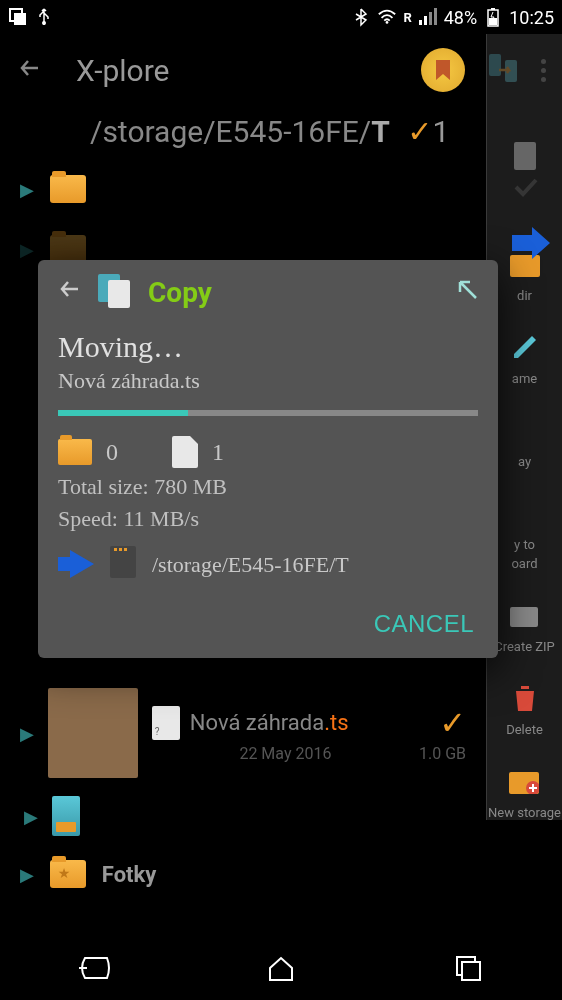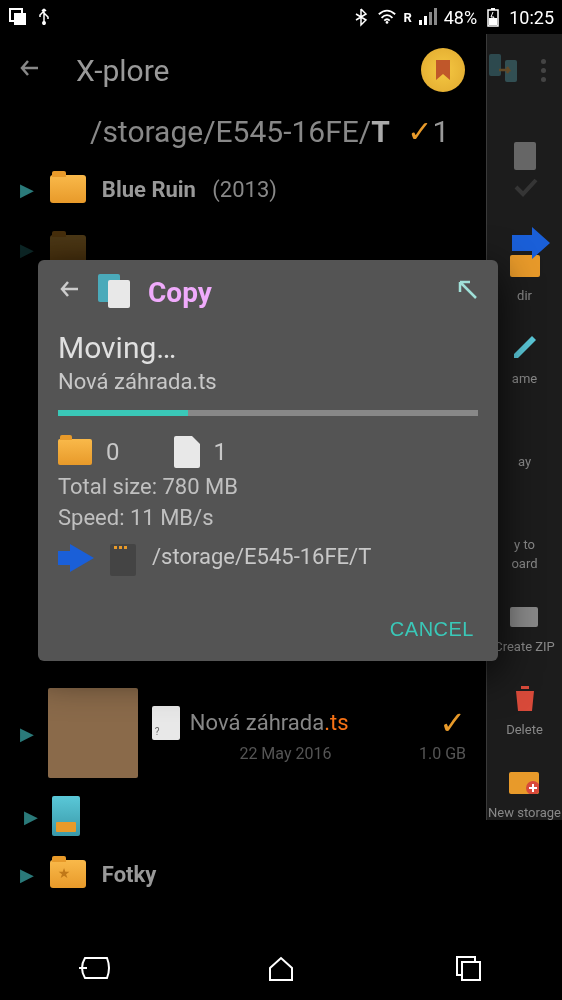--- a/index.html
+++ b/index.html
@@ -28,47 +28,47 @@
     .file-name .bold { font-weight: bold; color: #999; }
     .chevron { color: #2a7a7a; font-size: 18px; }
     .check-icon { margin-left: auto; color: #555; }
     
     .side-panel { position: absolute; right: 0; top: 34px; width: 76px; background: rgba(40,40,40,0.7); display: flex; flex-direction: column; gap: 24px; padding-top: 8px; align-items: center; border-left: 1px solid #3a3a3a; z-index: 1; }
     .side-item { display: flex; flex-direction: column; align-items: center; gap: 4px; color: #888; font-size: 13px; }
     .side-icon { width: 40px; height: 40px; display: flex; align-items: center; justify-content: center; }
     
     .dialog { position: absolute; top: 260px; left: 38px; width: 460px; background: #545454; border-radius: 6px; box-shadow: 0 12px 40px rgba(0,0,0,0.8); z-index: 100; color: #ccc; }
     .dialog-header { display: flex; align-items: center; padding: 14px 18px; gap: 14px; }
-    .dialog-title { font-size: 28px; font-weight: bold; color: #f0abfc; }
+    .dialog-title { font-size: 28px; font-weight: bold; color: #84cc16; }
     .dialog-back { color: #ccc; font-size: 28px; }
     .dialog-resize { margin-left: auto; color: #a0e0d8; font-size: 26px; }
     
-    .dialog-body { padding: 0 20px 16px; }
+    .dialog-body { padding: 0 20px 16px; font-family: Liberation Serif, serif; }
     .moving-title { font-size: 30px; color: #e0e0e0; margin-top: 6px; }
     .moving-file { font-size: 22px; color: #c8c8c8; margin-top: 4px; }
     .progress-bar { height: 6px; background: #888; margin-top: 16px; position: relative; }
     .progress-fill { height: 100%; background: #3ac8b8; width: 31%; }
     
     .stats-row { display: flex; align-items: center; gap: 14px; margin-top: 20px; }
     .stat-folder-icon { width: 34px; height: 26px; background: linear-gradient(#f9b94a, #e89a2a); border-radius: 2px; position: relative; }
     .stat-folder-icon::before { content: ''; position: absolute; top: -4px; left: 2px; width: 12px; height: 5px; background: #e89a2a; border-radius: 2px 2px 0 0; }
     .stat-file-icon { width: 26px; height: 32px; background: #e8e8e8; border-radius: 2px; position: relative; margin-left: 40px; }
     .stat-file-icon::before { content: ''; position: absolute; top: 0; right: 0; border-style: solid; border-width: 0 8px 8px 0; border-color: transparent #545454 transparent transparent; }
     .stat-num { font-size: 24px; color: #c8c8c8; }
     
     .stat-line { font-size: 22px; color: #c0c0c0; margin-top: 6px; }
     
-    .dest-row { display: flex; align-items: flex-start; gap: 16px; margin-top: 14px; }
+    .dest-row { display: flex; align-items: flex-end; gap: 16px; margin-top: 14px; }
     .arrow-right { width: 0; height: 0; border-top: 14px solid transparent; border-bottom: 14px solid transparent; border-left: 24px solid #1a5fd8; position: relative; }
     .arrow-right::before { content: ''; position: absolute; left: -34px; top: -7px; width: 12px; height: 14px; background: #1a5fd8; }
     .sd-icon { width: 26px; height: 32px; background: #444; border-radius: 2px; position: relative; }
     .dest-path { font-size: 22px; color: #c8c8c8; }
     
     .dialog-actions { display: flex; justify-content: flex-end; padding: 16px 24px 20px; }
-    .cancel-btn { color: #3ac8b8; font-size: 20px; font-weight: 500; background: none; border: none; cursor: pointer; letter-spacing: 0.5px; margin-top: 10px; }
+    .cancel-btn { color: #3ac8b8; font-size: 24px; font-weight: 500; background: none; border: none; cursor: pointer; letter-spacing: 0.5px; }
     
     .bottom-list { position: absolute; top: 680px; left: 0; right: 76px; padding: 0 12px; }
     .thumbnail { width: 90px; height: 90px; background: #8a6a4a; border-radius: 2px; }
     .list-row { display: flex; align-items: center; gap: 14px; padding: 8px 8px; }
     .list-text { flex: 1; }
     .list-name { font-size: 22px; color: #888; }
     .list-name .ext { color: #f97316; }
     .list-meta { display: flex; justify-content: space-between; font-size: 16px; color: #555; margin-top: 2px; }
     .check-orange { color: #e89a2a; font-size: 32px; }
     
@@ -174,21 +174,20 @@
 
   <div class="path-bar">
     <span>/storage/E545-16FE/</span><span class="bold">T</span>
     <span style="margin-left:10px;color:#e89a2a;">✓</span><span style="color:#999;">1</span>
   </div>
 
   <div class="file-list">
     <div class="file-item">
       <span class="chevron">▶</span>
       <div class="folder-icon"></div>
-      <span class="file-name"><span class="bold">Blue Ruin</span>&nbsp;&nbsp;&nbsp;<span>(2013)</span></span>
       <span class="check-icon"><svg width="32" height="32" viewBox="0 0 32 32">
             <path d="M6 16 L13 23 L26 9" stroke="#555" stroke-width="4" fill="none"></path>
           </svg></span>
     </div>
     <div class="file-item" style="opacity:0.3;">
       <span class="chevron">▶</span>
       <div class="folder-icon"></div>
     </div>
   </div>
 </div>

